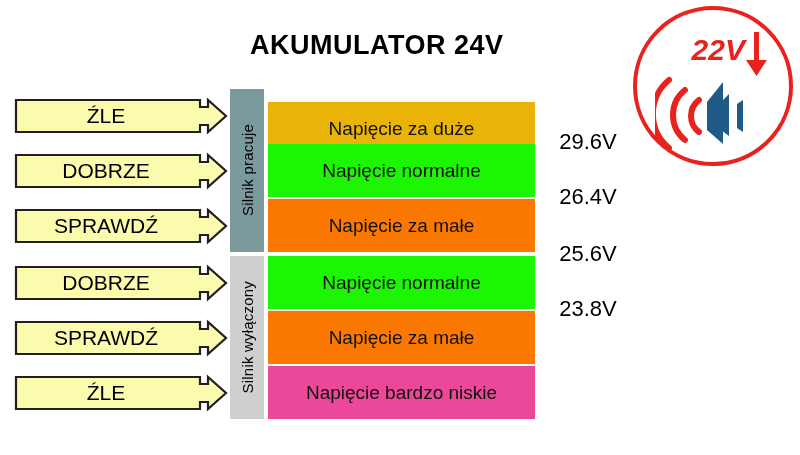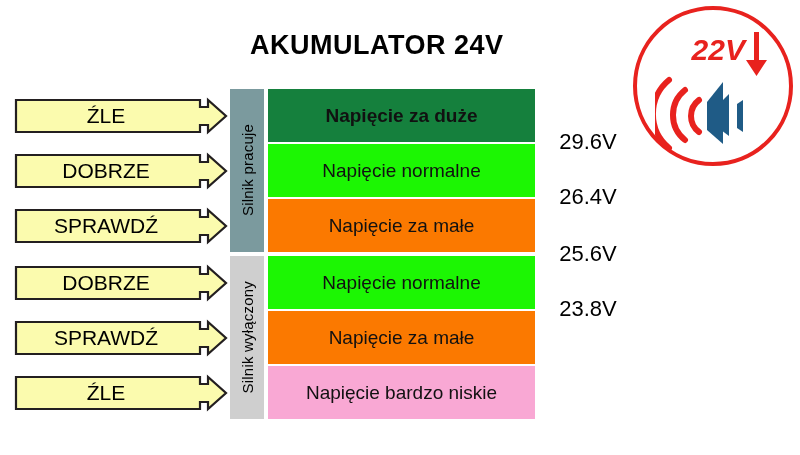--- a/index.html
+++ b/index.html
@@ -173,21 +173,21 @@
   <div class="state-col state-off" id="state-1" style="top: 256px; height: 163px; background: rgb(207, 207, 207);">
     <span class="state-label">Silnik wyłączony</span>
   </div>
 
   <div class="arrow" id="arrow-0" style="top: 96.5px;">
     <svg viewBox="0 0 215 38" preserveAspectRatio="none">
       <polygon points="2,3 186,3 186,10 194,10 194,3 212,19 194,35 194,28 186,28 186,35 2,35" fill="#fbfbae" stroke="#231f20" stroke-width="2.2" stroke-linejoin="miter"></polygon>
     </svg>
     <div class="arrow-label">ŹLE</div>
   </div>
-  <div class="band" id="band-0" style="top: 89px; height: 53px; background: #15803d; font-weight: bold;">
+  <div class="band" id="band-0" style="top: 102px; height: 53px; background: #eab308;">
     <span class="band-label">Napięcie za duże</span>
   </div>
 
   <div class="arrow" id="arrow-1" style="top: 151.5px;">
     <svg viewBox="0 0 215 38" preserveAspectRatio="none">
       <polygon points="2,3 186,3 186,10 194,10 194,3 212,19 194,35 194,28 186,28 186,35 2,35" fill="#fbfbae" stroke="#231f20" stroke-width="2.2" stroke-linejoin="miter"></polygon>
     </svg>
     <div class="arrow-label">DOBRZE</div>
   </div>
   <div class="band" id="band-1" style="top: 144px; height: 53px; background: rgb(28, 246, 3);">
@@ -223,21 +223,21 @@
   <div class="band" id="band-4" style="top: 311px; height: 53px; background: rgb(251, 121, 0);">
     <span class="band-label">Napięcie za małe</span>
   </div>
 
   <div class="arrow" id="arrow-5" style="top: 373.5px;">
     <svg viewBox="0 0 215 38" preserveAspectRatio="none">
       <polygon points="2,3 186,3 186,10 194,10 194,3 212,19 194,35 194,28 186,28 186,35 2,35" fill="#fbfbae" stroke="#231f20" stroke-width="2.2" stroke-linejoin="miter"></polygon>
     </svg>
     <div class="arrow-label">ŹLE</div>
   </div>
-  <div class="band" id="band-5" style="top: 366px; height: 53px; background: #f9a8d4;">
+  <div class="band" id="band-5" style="top: 366px; height: 53px; background: #ec4899;">
     <span class="band-label">Napięcie bardzo niskie</span>
   </div>
 
   <div class="threshold" id="thr-0" style="top: 129px;">29.6V</div>
   <div class="threshold" id="thr-1" style="top: 184px;">26.4V</div>
   <div class="threshold" id="thr-2" style="top: 241px;">25.6V</div>
   <div class="threshold" id="thr-3" style="top: 296px;">23.8V</div>
 
   <div class="badge">
     <div class="ring"></div>

